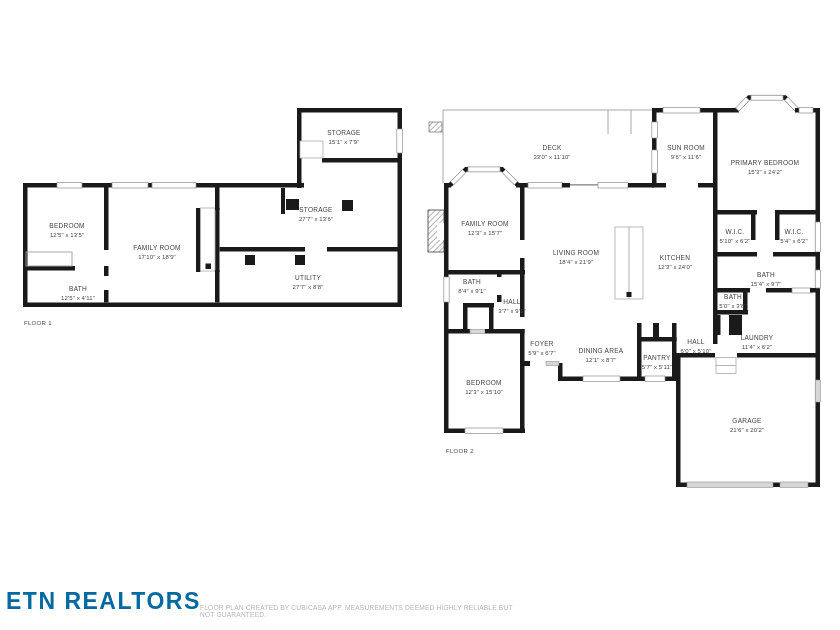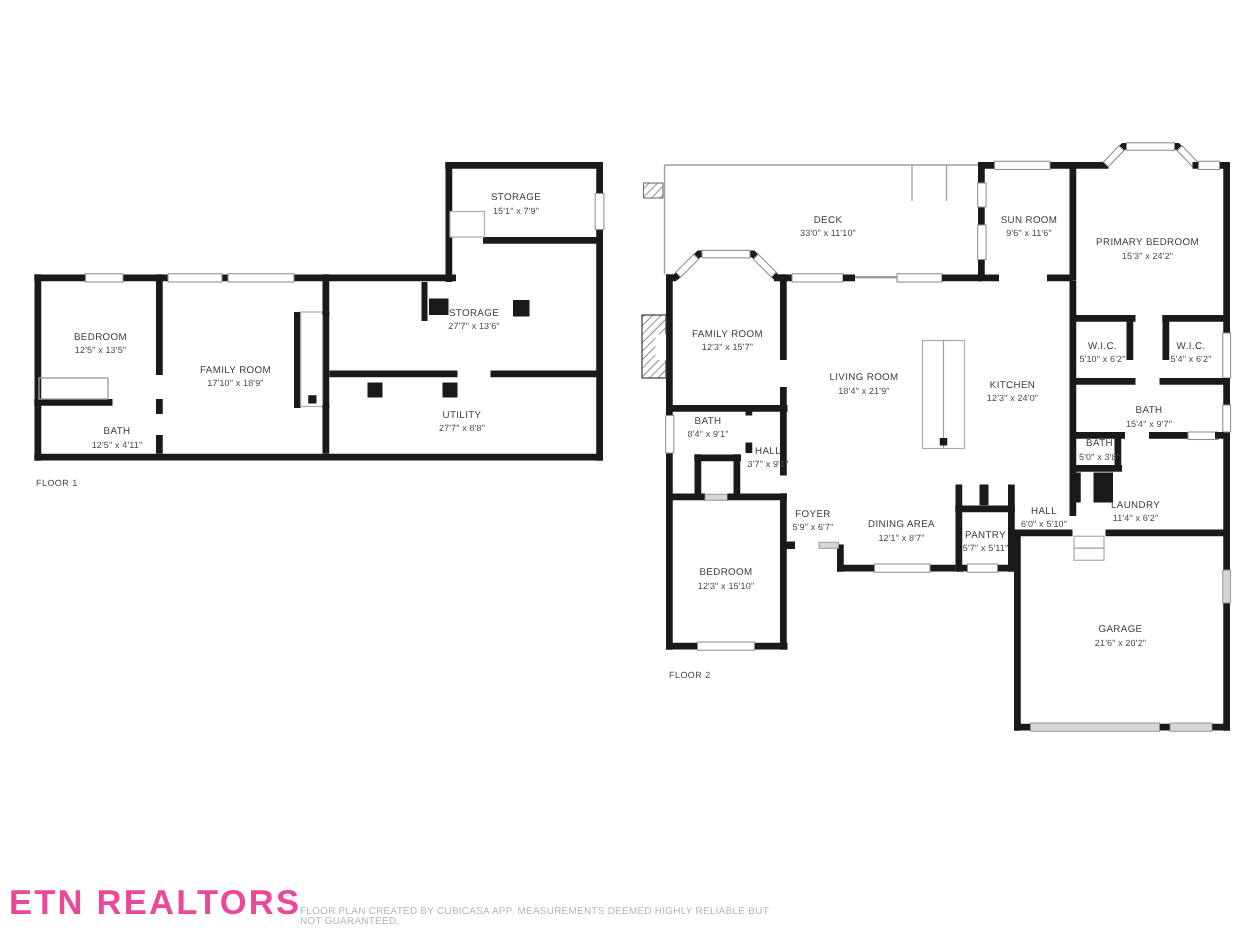--- a/index.html
+++ b/index.html
@@ -10,21 +10,21 @@
   .win{fill:#ffffff;stroke:#8f8f8f;stroke-width:0.7;}
   .door{fill:#d6d6d6;stroke:#8f8f8f;stroke-width:0.6;}
   .thin{stroke:#9e9e9e;fill:none;stroke-width:0.9;}
   .thin2{stroke:#aaaaaa;fill:#ffffff;stroke-width:0.8;}
   .room-label{position:absolute;transform:translate(-50%,-50%);text-align:center;
               color:#3d3d3d;white-space:nowrap;line-height:1.5;}
   .room-label .rname{display:block;font-size:6.5px;letter-spacing:0.25px;font-weight:400;}
   .room-label .rdims{display:block;font-size:6px;letter-spacing:0.1px;color:#4a4a4a;}
   .floor-label{position:absolute;font-size:6px;letter-spacing:0.3px;color:#4a4a4a;}
   .watermark{position:absolute;left:6px;top:588px;font-size:23px;font-weight:700;
-             letter-spacing:1.5px;color:#ec4899;text-shadow:1px 1px 0 #ffffff;}
+             letter-spacing:1.5px;color:#0369a1;text-shadow:1px 1px 0 #ffffff;}
   .disclaimer{position:absolute;left:200px;top:604px;width:320px;font-size:6.6px;
               letter-spacing:0.2px;color:#b5b5b5;}
 </style>
 </head>
 <body>
 
 <div id="stage">
 
 <svg id="plan-svg" width="840" height="630" viewBox="0 0 840 630" xmlns="http://www.w3.org/2000/svg">
   <defs>

